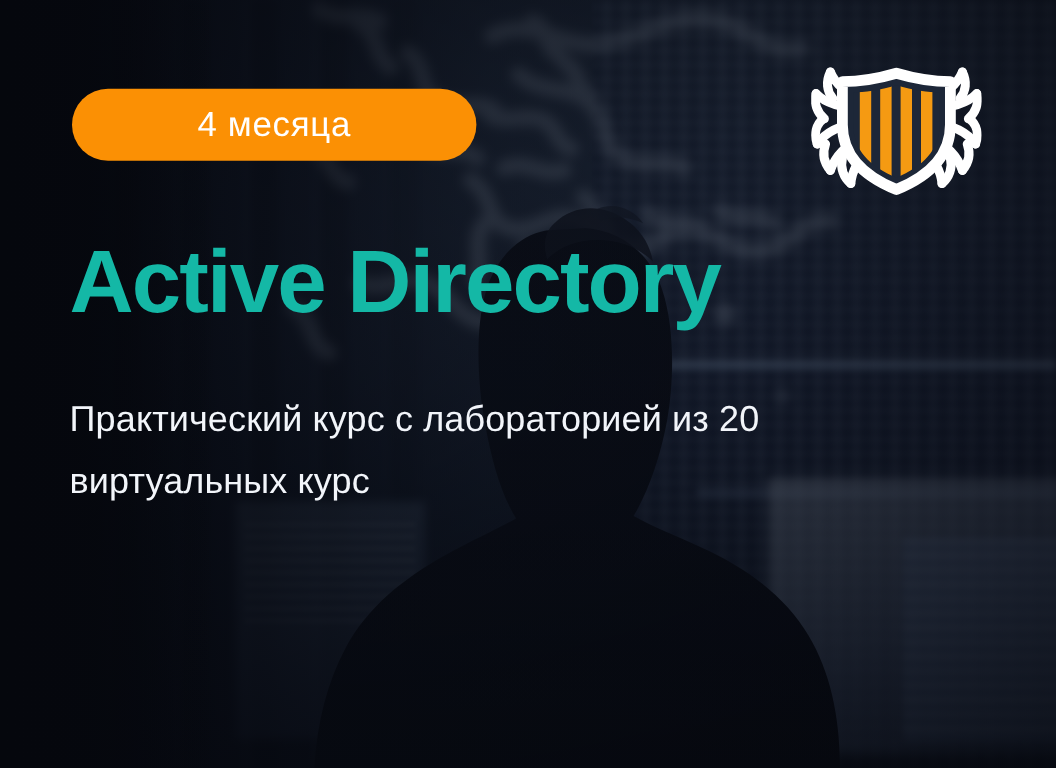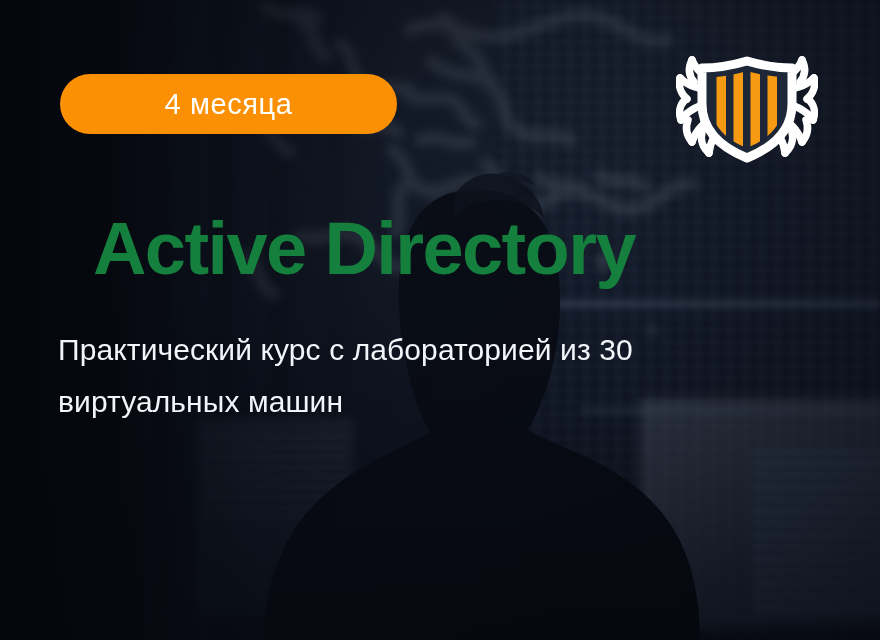--- a/index.html
+++ b/index.html
@@ -167,28 +167,27 @@
     left: 676px;
     top: 52px;
     width: 142px;
     height: 112px;
   }
   .logo svg { width: 100%; height: 100%; display: block; }
 
   .title {
     position: absolute;
     left: 58px;
-    top: 212px;
-    color: #15803d;
+    top: 198px;
+    color: #14b8a6;
     font-size: 74px;
     font-weight: 700;
     letter-spacing: -1.6px;
     line-height: 1;
     white-space: nowrap;
-    margin-left: 35px;
   }
 
   .subtitle {
     position: absolute;
     left: 58px;
     top: 324px;
     width: 740px;
     color: #f2f5fa;
     font-size: 30px;
     font-weight: 300;
@@ -329,18 +328,18 @@
           <rect x="57.5" y="17" width="9.5" height="82" fill="#F59A12"></rect>
           <rect x="74.5" y="17" width="9.5" height="82" fill="#F59A12"></rect>
           <rect x="91.5" y="17" width="9.5" height="82" fill="#F59A12"></rect>
         </g>
       </svg>
     </div>
 
     <div class="title">Active Directory</div>
 
     <div class="subtitle">
-      <span class="line">Практический курс с лабораторией из 30</span>
-      <span class="line">виртуальных машин</span>
+      <span class="line">Практический курс с лабораторией из 20</span>
+      <span class="line">виртуальных курс</span>
     </div>
 
   </div>
 </div>
 
 </body></html>

